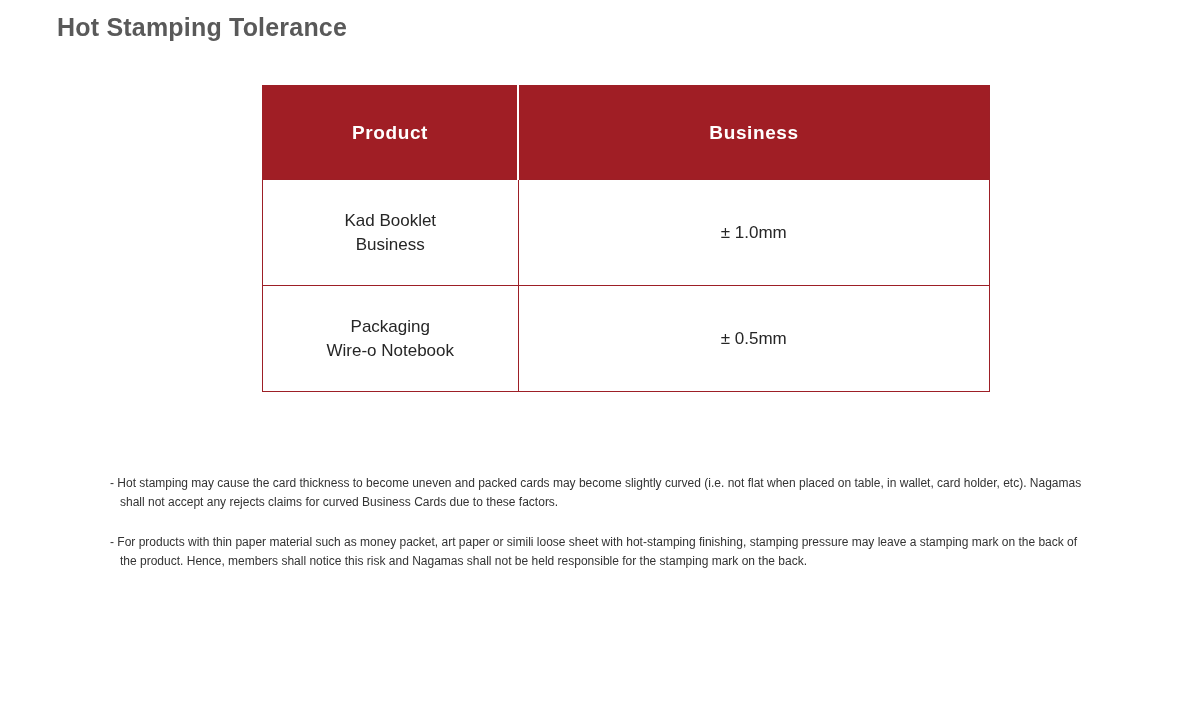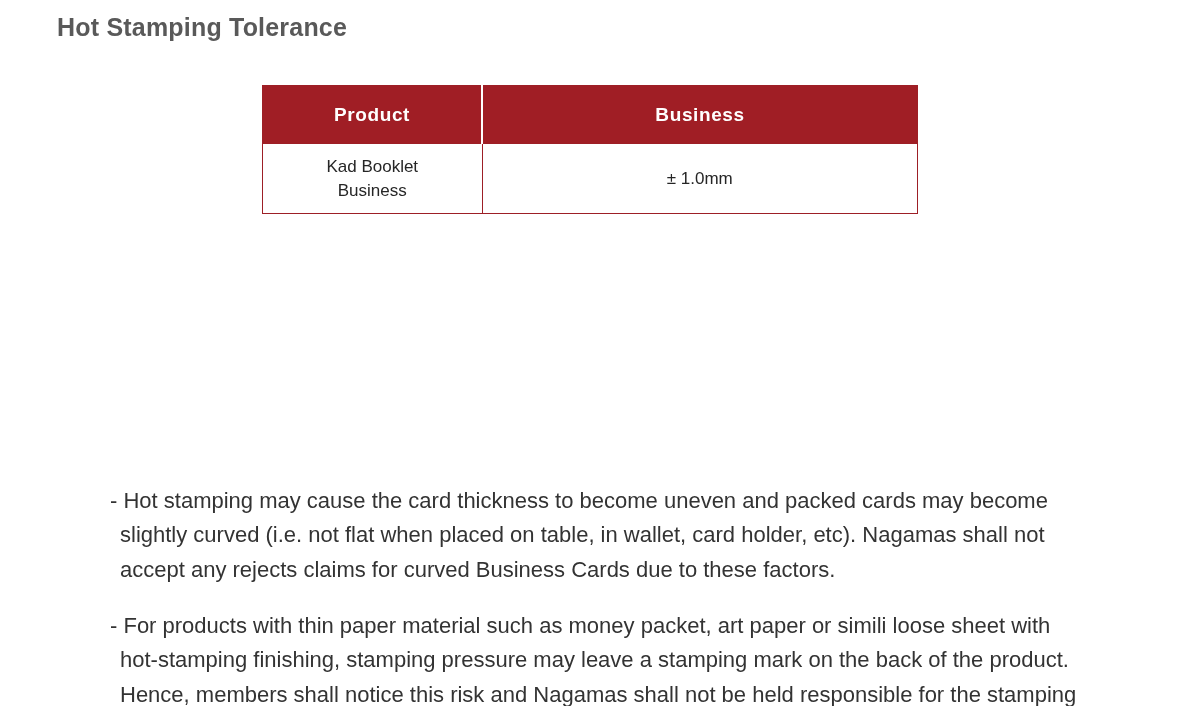--- a/index.html
+++ b/index.html
@@ -35,21 +35,21 @@
     width: 652px;
   }
   table.tolerance-table {
     border-collapse: collapse;
     width: 652px;
     table-layout: fixed;
   }
   table.tolerance-table th,
   table.tolerance-table td {
     border: 1.5px solid #9d1f26;
-    padding: 0;
+    padding: 18px;
   }
   .head-row th {
     background: #a01e25;
     color: #ffffff;
     font-size: 19px;
     font-weight: bold;
     height: 57px;
     vertical-align: middle;
     text-align: center;
     letter-spacing: 0.6px;
@@ -69,21 +69,21 @@
     line-height: 1.38;
   }
   td.cell .line { display: block; }
   .notes {
     position: absolute;
     left: 110px;
     top: 462px;
     width: 975px;
   }
   .note {
-    font-size: 22px;
+    font-size: 12px;
     line-height: 1.56;
     color: #333333;
     margin-bottom: 22px;
     text-indent: -10px;
     padding-left: 10px;
   }
 </style>
 </head>
 <body>
 
@@ -102,20 +102,29 @@
       <tbody>
         <tr>
           <td class="cell col-product">
             <span class="line">Kad Booklet</span>
             <span class="line">Business</span>
           </td>
           <td class="cell col-tolerance">
             <span class="line">± 1.0mm</span>
           </td>
         </tr>
+        <tr>
+          <td class="cell col-product">
+            <span class="line">Packaging</span>
+            <span class="line">Wire-o Notebook</span>
+          </td>
+          <td class="cell col-tolerance">
+            <span class="line">± 0.5mm</span>
+          </td>
+        </tr>
       </tbody>
     </table>
   </div>
 
   <div class="notes">
     <p class="note">- Hot stamping may cause the card thickness to become uneven and packed cards may become slightly curved (i.e. not flat when placed on table, in wallet, card holder, etc).  Nagamas shall not accept any rejects claims for curved Business Cards due to these factors.</p>
     <p class="note">- For products with thin paper material such as money packet, art paper or simili loose sheet with hot-stamping finishing, stamping pressure may leave a stamping mark on the back of the product. Hence, members shall notice this risk and  Nagamas shall not be held responsible for the stamping mark on the back.</p>
   </div>
 
 </div>

